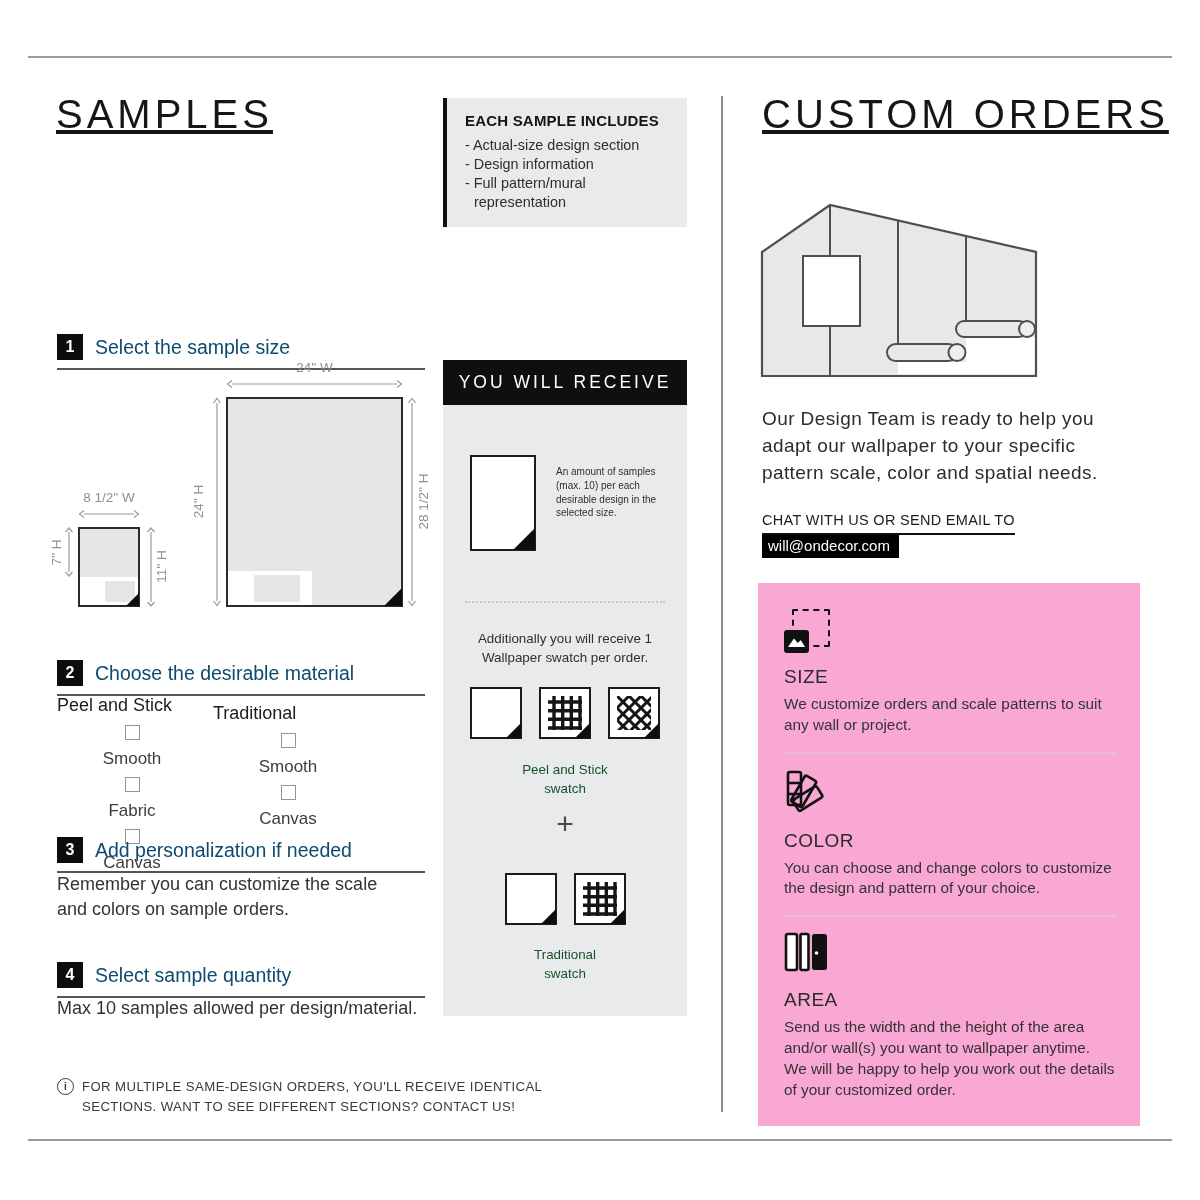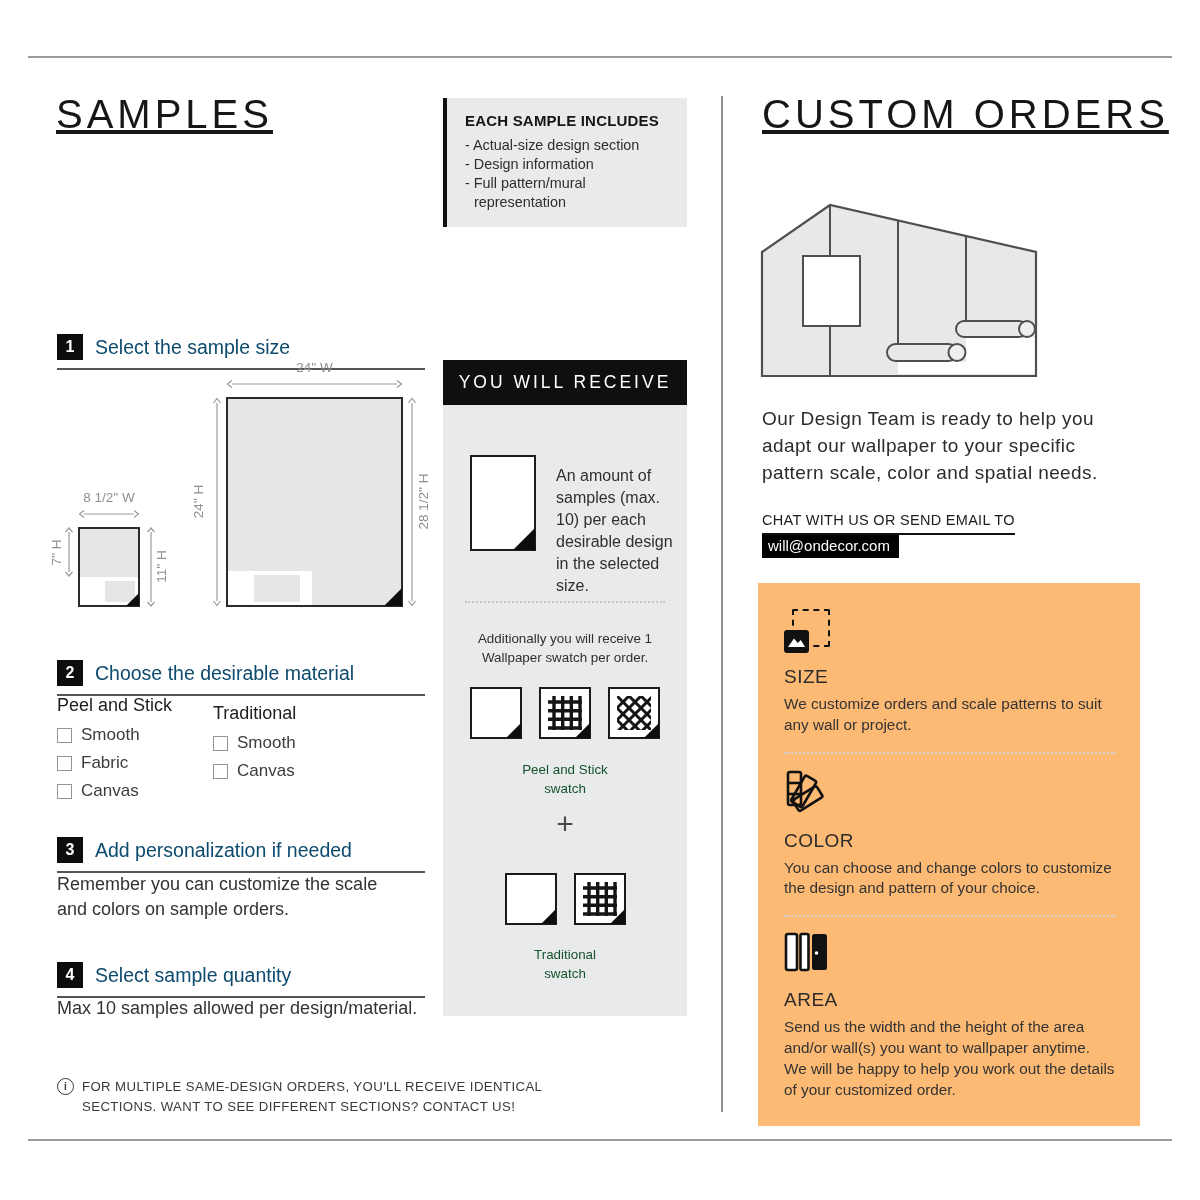--- a/index.html
+++ b/index.html
@@ -26,21 +26,21 @@
   .sample-rect{position:absolute;background:#e5e6e7;border:2px solid #2b2b2b;box-sizing:border-box;}
   .white-area{position:absolute;background:#fff;}
   .inner-gray{position:absolute;background:#e5e6e7;}
   .fold{position:absolute;right:-1px;bottom:-1px;background:#0d0d0d;
         clip-path:polygon(100% 0,100% 100%,0 100%);}
   .dim-label{position:absolute;font-size:13.5px;color:#8f8f8f;text-align:center;white-space:nowrap;}
   .rot{transform:rotate(-90deg);}
 
   
   .mat-title{font-size:18px;font-weight:400;color:#1d1d1d;margin-bottom:9px;}
-  .opt{display:flex;align-items:center;gap:9px;margin-bottom:8px;font-size:17px;color:#3d3d3d;}
+  .opt{display:flex;align-items:center;gap:9px;margin-bottom:8px;font-size:17px;color:#3d3d3d;flex-direction:column;}
   .cbx{width:13px;height:13px;border:1.5px solid #949494;background:#fff;flex:0 0 13px;}
 
   .body-text{font-size:18px;line-height:1.38;color:#333;}
 
   
   .footer-note{position:absolute;left:57px;top:1077px;display:flex;gap:8px;width:500px;}
   .info-circle{width:15px;height:15px;border:1.5px solid #3a3a3a;border-radius:50%;flex:0 0 15px;
                display:flex;align-items:center;justify-content:center;font-size:10px;color:#3a3a3a;
                margin-top:1px;font-weight:700;}
   .footer-text{font-size:13.2px;letter-spacing:.4px;line-height:1.5;color:#3a3a3a;width:470px;}
@@ -49,38 +49,38 @@
   .includes-box{position:absolute;left:443px;top:98px;width:244px;box-sizing:border-box;
                 background:#e9eaeb;border-left:4px solid #101010;padding:14px 12px 15px 18px;}
   .includes-title{font-size:15px;font-weight:700;color:#151515;margin-bottom:7px;letter-spacing:.2px;}
   .includes-item{font-size:14.4px;line-height:1.32;color:#2e2e2e;padding-left:9px;text-indent:-9px;}
 
   
   .receive-header{position:absolute;left:443px;top:360px;width:244px;height:45px;background:#0f0f0f;
                   color:#fff;font-size:17.5px;letter-spacing:3px;font-weight:500;
                   display:flex;align-items:center;justify-content:center;}
   .receive-panel{position:absolute;left:443px;top:405px;width:244px;height:611px;background:#e9eaeb;}
-  .rp-text{position:absolute;left:113px;top:60px;width:124px;font-size:16px;line-height:1.38;color:#2f2f2f;}
+  .rp-text{position:absolute;left:113px;top:60px;width:124px;font-size:10px;line-height:1.38;color:#2f2f2f;}
   .rp-dotted{position:absolute;left:22px;top:196px;width:200px;border-top:2px dotted #c6c7c8;}
   .rp-add{position:absolute;left:12px;top:224px;width:220px;text-align:center;
           font-size:13.4px;line-height:1.42;color:#2f2f2f;}
   .swatch-row{position:absolute;left:0;width:244px;display:flex;justify-content:center;gap:17px;}
   .rp-label{position:absolute;left:0;width:244px;display:flex;justify-content:center;
             font-size:13.4px;line-height:1.4;color:#14532d;text-align:center;}
   .rp-label span{display:block;}
   .plus{position:absolute;left:0;top:402px;width:244px;text-align:center;
         font-size:30px;font-weight:300;color:#4a4a4a;}
 
   
   .chat-label{display:inline-block;font-size:14.5px;letter-spacing:.3px;color:#1c1c1c;
               border-bottom:2px solid #101010;padding-bottom:5px;}
   .email-box{display:inline-block;background:#000;color:#fff;font-size:15px;padding:2px 9px 4px 6px;}
 
   .info-card{position:absolute;left:758px;top:583px;width:382px;box-sizing:border-box;
-             background:#fdba74;padding:26px 24px 26px 26px;}
+             background:#f9a8d4;padding:26px 24px 26px 26px;}
   .card-title{font-size:19px;color:#2b2b2b;letter-spacing:.5px;margin:13px 0 6px 0;}
   .card-text{font-size:15.3px;line-height:1.36;color:#333;}
   .card-dotted{border-top:2px dotted #d0d1d2;margin:16px 0 15px 0;}
 
   
   .size-icon{position:relative;width:48px;height:44px;}
   .size-dash{position:absolute;right:2px;top:0;width:34px;height:34px;border:2.4px dashed #111;border-radius:2px;}
   .size-chip{position:absolute;left:0;bottom:0;width:25px;height:23px;background:#111;border-radius:3px;}
   .size-chip svg{display:block;}
 </style>

